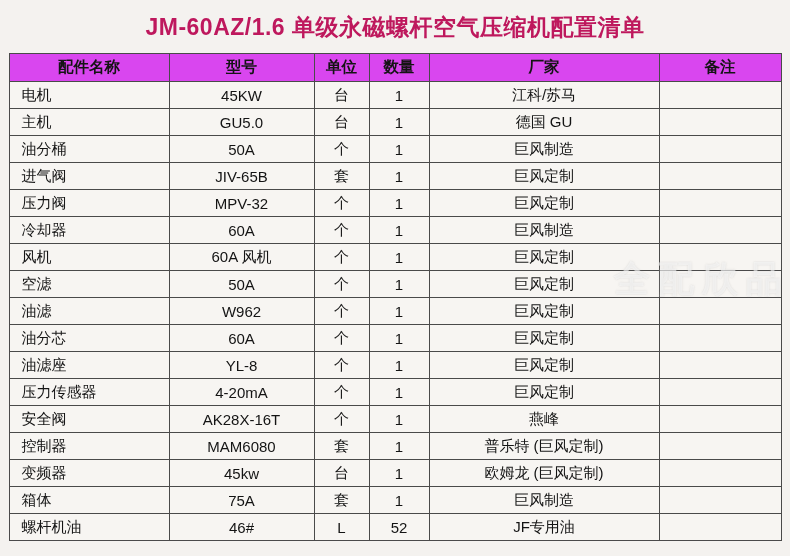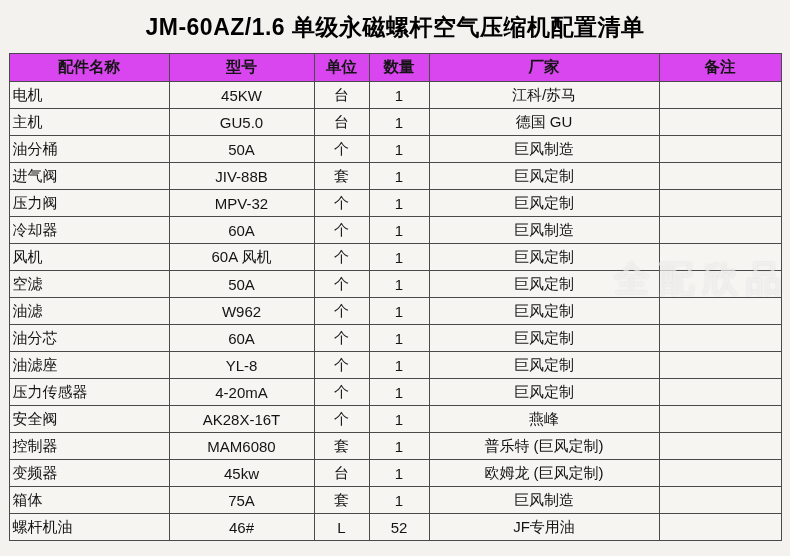--- a/index.html
+++ b/index.html
@@ -17,21 +17,21 @@
   .page {
     width: 790px;
     height: 556px;
     position: relative;
     background: #f4f2ef;
   }
   .title {
     text-align: center;
     font-size: 23px;
     font-weight: bold;
-    color: #000000;
+    color: #be185d;
     letter-spacing: 0.5px;
     padding-top: 12px;
     padding-bottom: 10px;
     font-family: "Liberation Sans", sans-serif;
     white-space: nowrap;
   }
   table.cfg {
     border-collapse: collapse;
     width: 772px;
     margin: 0 auto;
@@ -51,21 +51,21 @@
     white-space: nowrap;
   }
   table.cfg th {
     font-weight: bold;
     font-size: 15.5px;
     height: 27px;
     background: #d946ef;
   }
   table.cfg td.name {
     text-align: left;
-    padding-left: 3px;
+    padding-left: 12px;
   }
   col.c-name { width: 160px; }
   col.c-model { width: 145px; }
   col.c-unit { width: 55px; }
   col.c-qty { width: 60px; }
   col.c-maker { width: 230px; }
   col.c-note { width: 122px; }
 
   .watermark {
     position: absolute;
@@ -128,21 +128,21 @@
       <tr>
         <td class="name">油分桶</td>
         <td>50A</td>
         <td>个</td>
         <td>1</td>
         <td>巨风制造</td>
         <td></td>
       </tr>
       <tr>
         <td class="name">进气阀</td>
-        <td>JIV-88B</td>
+        <td>JIV-65B</td>
         <td>套</td>
         <td>1</td>
         <td>巨风定制</td>
         <td></td>
       </tr>
       <tr>
         <td class="name">压力阀</td>
         <td>MPV-32</td>
         <td>个</td>
         <td>1</td>

